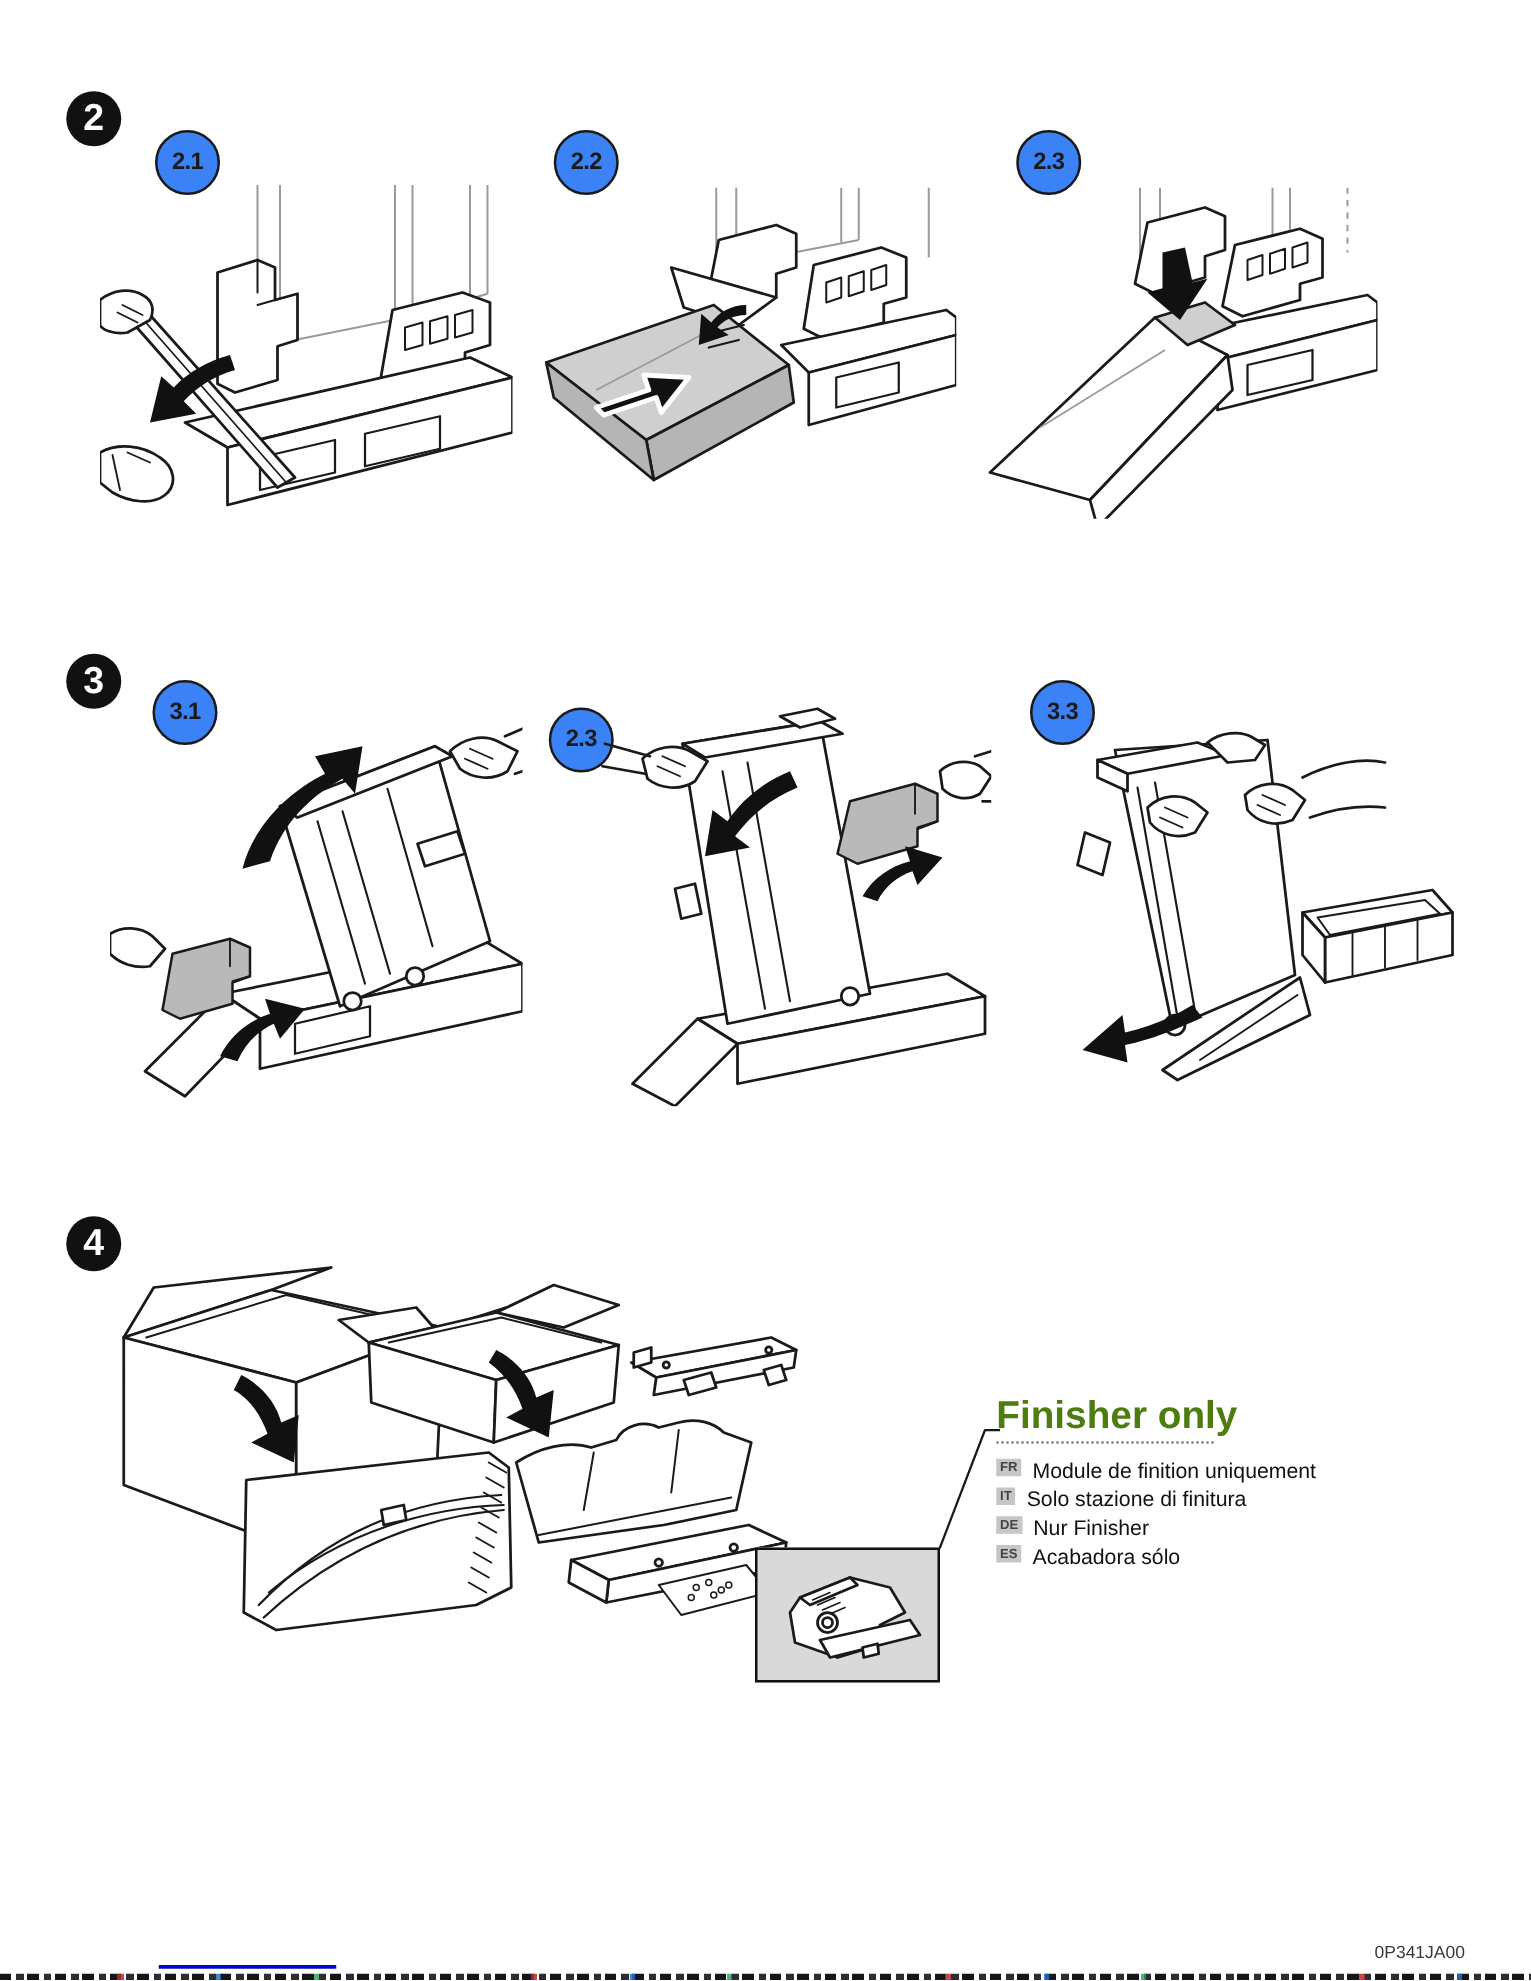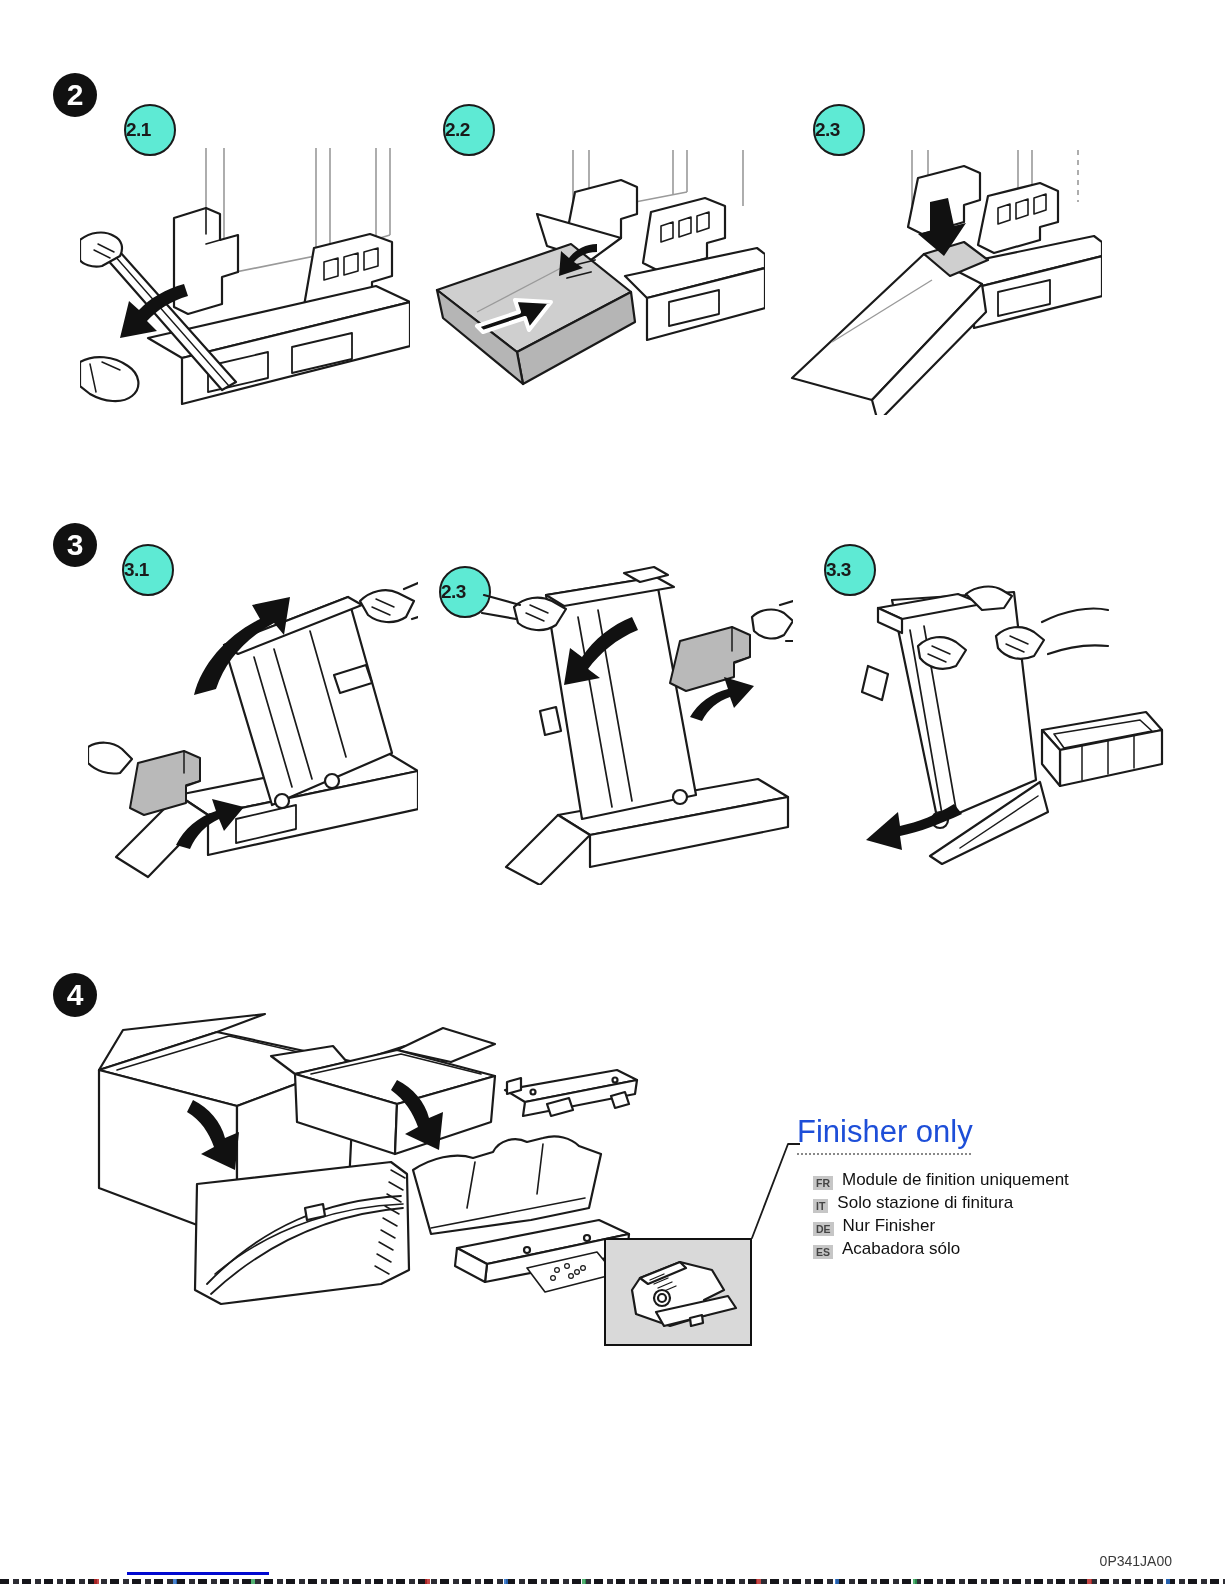--- a/index.html
+++ b/index.html
@@ -1,38 +1,38 @@
 <!DOCTYPE html>
 <html><head>
 <meta charset="utf-8">
 <style>
   html,body{margin:0;padding:0;background:#fff;}
   #page{position:relative;width:1225px;height:1585px;background:#ffffff;overflow:hidden;
         font-family:"Liberation Sans",sans-serif;color:#1a1a1a;}
   .step-badge{position:absolute;width:44px;height:44px;border-radius:50%;background:#111;
         color:#fff;font-size:30px;font-weight:bold;display:flex;align-items:center;justify-content:center;}
-  .substep{position:absolute;width:48px;height:48px;border-radius:50%;background:#5eead4;
-        border:2.5px solid #1a1a1a;display:flex;align-items:center;
+  .substep{position:absolute;width:48px;height:48px;border-radius:50%;background:#3b82f6;
+        border:2.5px solid #1a1a1a;display:flex;align-items:center;justify-content:center;
         font-size:19px;font-weight:bold;letter-spacing:-0.5px;}
   .panel{position:absolute;}
   
   .ln{fill:none;stroke:#1a1a1a;stroke-width:2.2;stroke-linejoin:round;stroke-linecap:round;}
   .ghost{fill:none;stroke:#9a9a9a;stroke-width:1.6;stroke-linejoin:round;}
   .wfill{fill:#ffffff;stroke:#1a1a1a;stroke-width:2.2;stroke-linejoin:round;}
   .gfill{fill:#cfcfcf;stroke:#1a1a1a;stroke-width:2.2;stroke-linejoin:round;}
   .g2fill{fill:#b5b5b5;stroke:#1a1a1a;stroke-width:2.2;stroke-linejoin:round;}
   .dgfill{fill:#b9b9b9;stroke:#1a1a1a;stroke-width:2;stroke-linejoin:round;}
   .blk{fill:#111;stroke:none;}
   .blkw{fill:#111;stroke:#fff;stroke-width:4;stroke-linejoin:round;}
   
   .callout{position:absolute;left:797px;top:1114px;width:330px;}
-  .callout-title{font-size:31px;font-weight:400;color:#1d4ed8;line-height:36px;letter-spacing:0;}
+  .callout-title{font-size:31px;font-weight:700;color:#4d7c0f;line-height:36px;letter-spacing:0;}
   .callout-rule{width:174px;border-bottom:2px dotted #888;margin-top:3px;}
   .lang-rows{margin-top:12px;}
-  .lang-row{display:flex;align-items:flex-end;gap:9px;height:23px;margin-left:16px;}
+  .lang-row{display:flex;align-items:flex-start;gap:9px;height:23px;}
   .lang-chip{background:#c6c6c6;color:#444;font-size:10.5px;font-weight:bold;
         padding:1px 3px;line-height:12px;flex:0 0 auto;}
   .lang-text{font-size:17px;color:#111;}
   .inset{position:absolute;left:604px;top:1238px;width:148px;height:108px;background:#d9d9d9;
         border:2.5px solid #111;box-sizing:border-box;}
   .partnum{position:absolute;left:1040px;top:1553px;width:132px;text-align:right;
         font-size:14px;color:#3a3a3a;}
   .blue-line{position:absolute;left:127px;top:1572px;width:142px;height:3px;background:#0008d0;}
   .crop-dashes{position:absolute;left:0;top:1579px;width:1225px;height:5px;
         background-image:

